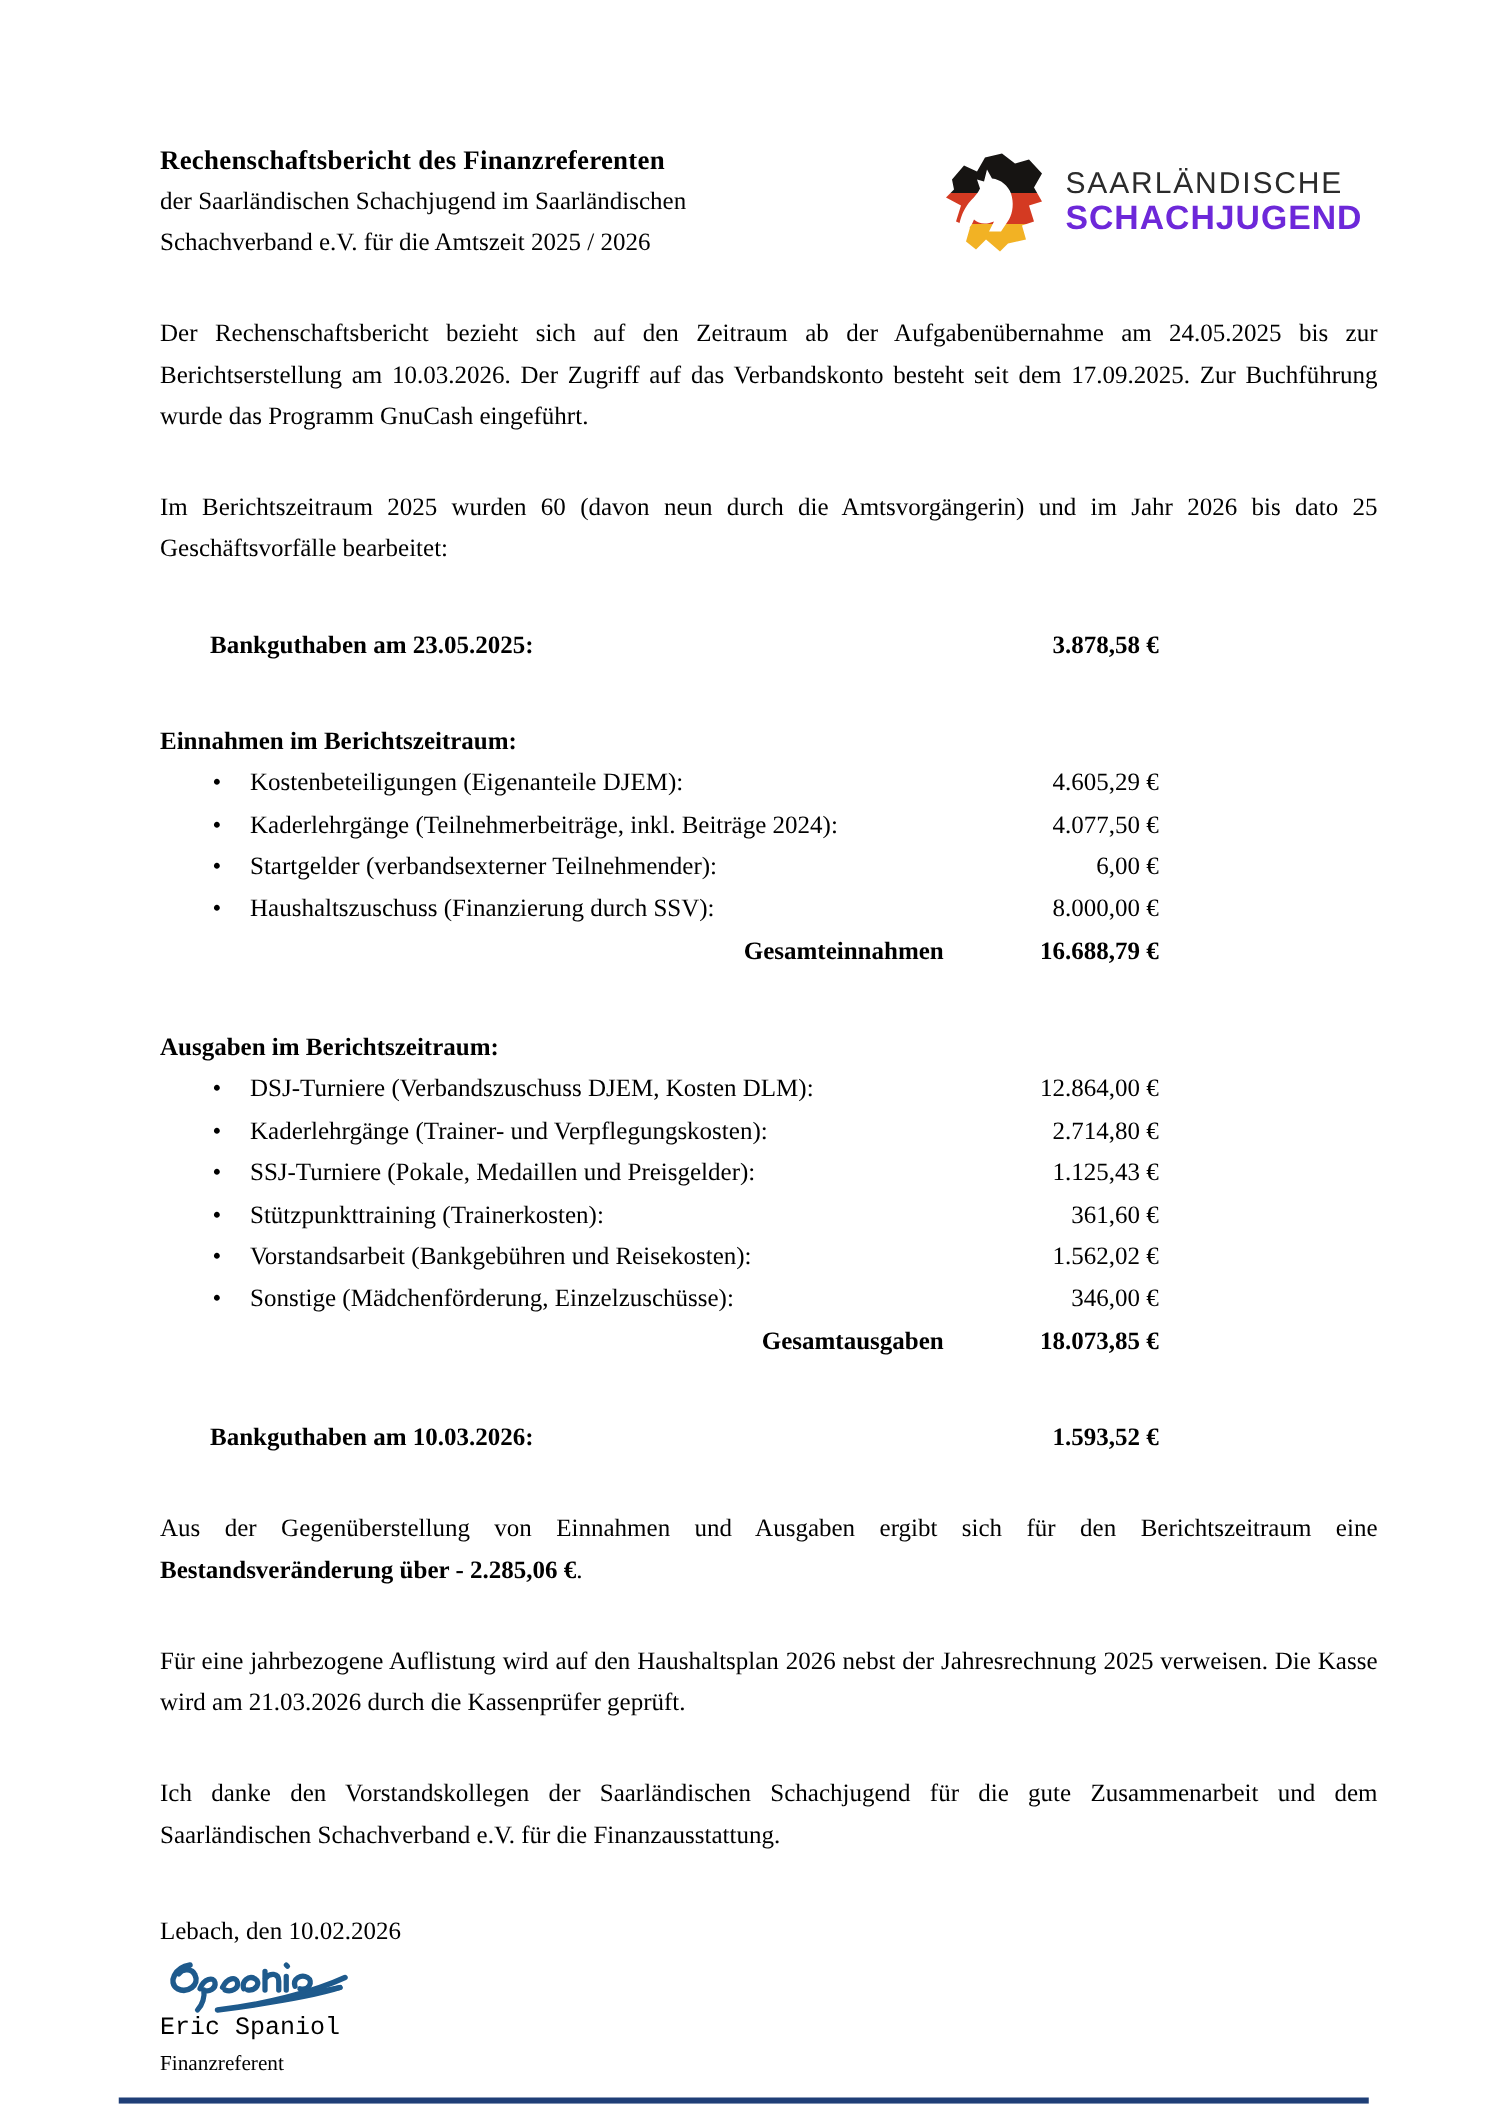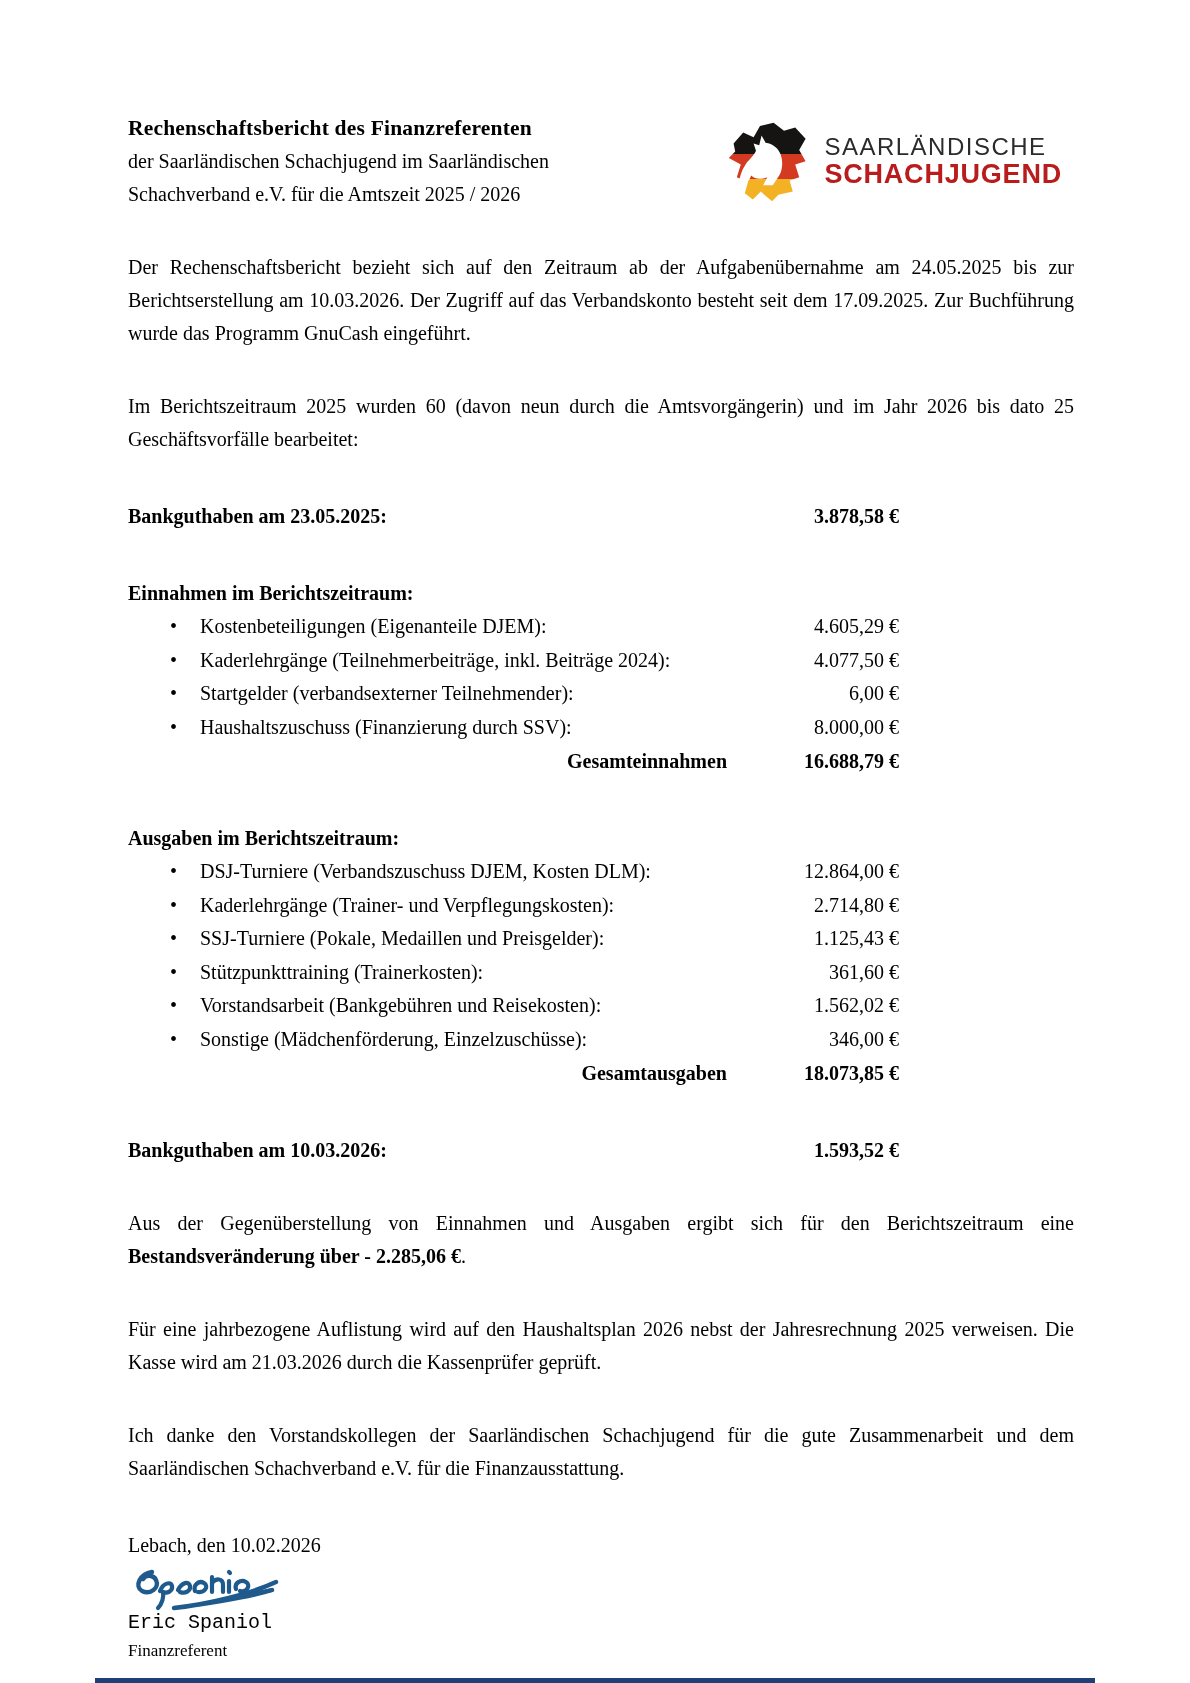--- a/index.html
+++ b/index.html
@@ -1,37 +1,37 @@
 <!DOCTYPE html>
 <html lang="de"><head>
 <meta charset="utf-8">
 <style>
   html,body{margin:0;padding:0;}
   body{
     width:1190px;height:1683px;background:#ffffff;position:relative;overflow:hidden;
     font-family:"Liberation Serif", serif;color:#000;
   }
-  .page{padding:112px 116px 0 128px;}
+  .page{padding:112px 88px 0 128px;}
   
   .header{display:flex;justify-content:space-between;align-items:flex-start;}
   .title{font-size:21.5px;font-weight:bold;line-height:33px;letter-spacing:.2px;}
   .subtitle{font-size:20px;line-height:33px;}
   .logo{display:flex;align-items:center;gap:12px;margin-top:6px;margin-right:12px;}
   .logo-icon svg{display:block;}
   .logo-text{font-family:"Liberation Sans", sans-serif;line-height:1.08;}
   .logo-line1{font-size:24px;font-weight:400;letter-spacing:1.5px;color:#2b2b2b;}
-  .logo-line2{font-size:27px;font-weight:800;letter-spacing:.8px;color:#b91c1c;}
+  .logo-line2{font-size:27px;font-weight:800;letter-spacing:.8px;color:#6d28d9;}
   
   .para{font-size:20px;line-height:33px;text-align:justify;margin:40px 0 0 0;hyphens:manual;}
   .first-para{margin-top:40px;}
   .bold{font-weight:bold;}
   
   .amount-row{display:flex;align-items:baseline;font-size:20px;line-height:33px;
               padding-right:175px;margin-top:44px;font-weight:bold;}
-  .amount-row .lbl{flex:1;}
+  .amount-row .lbl{flex:1;margin-left:40px;}
   .num{width:172px;text-align:right;white-space:nowrap;}
   .section{margin-top:44px;}
   .sec-heading{font-size:20px;font-weight:bold;line-height:33px;}
   .bullet-row{display:flex;align-items:flex-end;font-size:20px;line-height:33.5px;
               padding:0 175px 0 42px;}
   .bullet-row .bullet{width:30px;}
   .bullet-row .bullet::before{content:"\2022";font-size:20px;}
   .bullet-row .lbl{flex:1;}
   .total-row{display:flex;align-items:baseline;justify-content:flex-end;font-size:20px;
              line-height:34px;font-weight:bold;padding-right:175px;}

